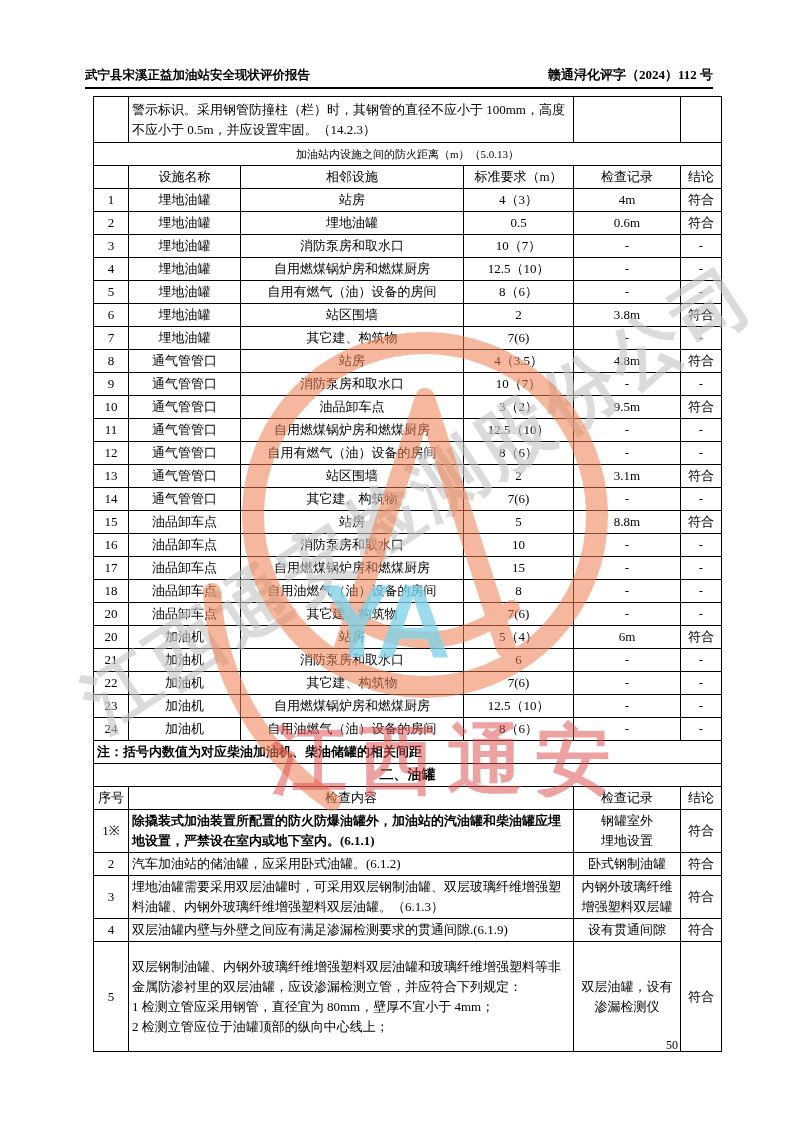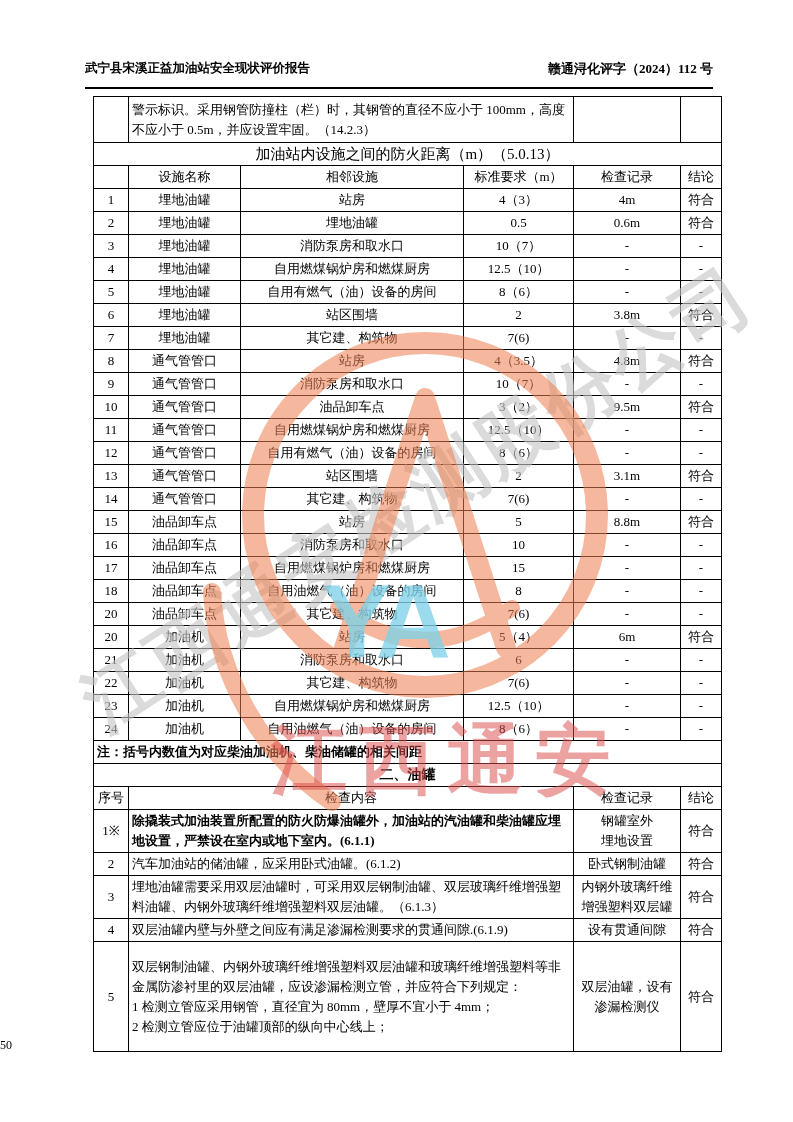--- a/index.html
+++ b/index.html
@@ -10,50 +10,50 @@
     margin:0 auto;
     background:#ffffff;
     font-family:"Liberation Serif","DejaVu Serif",serif;
     color:#000;
     overflow:hidden;
   }
   
   .doc-header {
     position:absolute; left:85px; top:60px; width:628px; height:29px;
     border-bottom:2px solid #000;
-    display:flex; justify-content:space-between; 
+    display:flex; justify-content:space-between; align-items:flex-end;
     padding-bottom:3px;
   }
   .doc-header .h-left  { font-size:12.5px; font-weight:bold; }
   .doc-header .h-right { font-size:13px; font-weight:bold; }
 
   
   .tbl-wrap { position:absolute; left:85px; top:96px; width:628px; z-index:1;padding-left:8px; }
   table { border-collapse:collapse; table-layout:fixed; width:628px; }
   td, th {
     border:1px solid #000;
     font-size:13px; font-weight:normal;
     text-align:center; vertical-align:middle;
     padding:1px 3px; line-height:20px; height:22px;
     overflow:hidden;
   }
   .row-cont td { height:46px; }
   .row-cont .cont-text { text-align:left; }
-  .sec-title td { font-size:15px; }
+  .sec-title td { font-size:11px; }
   .sec-title-bold td { font-weight:bold; font-size:14px; }
   .note-row td { text-align:left;font-weight:bold; }
   td.left { text-align:left; }
   td.pre  { white-space:pre-line; }
   tr.bold td.left { font-weight:bold;margin-top:36px; }
   .tank-row5 td { height:110px; }
 
   
   .page-num {
     position:absolute; left:0; top:1038px; width:678px;
-    text-align:left; font-size:12px;
+    text-align:right; font-size:12px;
   }
 
   
   .watermark { position:absolute; inset:0; pointer-events:none; z-index:2; }
   .wm-gray {
     position:absolute; left:30px; top:455px; width:760px;
     font-size:74px; font-weight:bold; letter-spacing:4px;
     color:#c6c6c6; opacity:0.62;
     transform:rotate(-33deg); transform-origin:center;
     white-space:nowrap;

